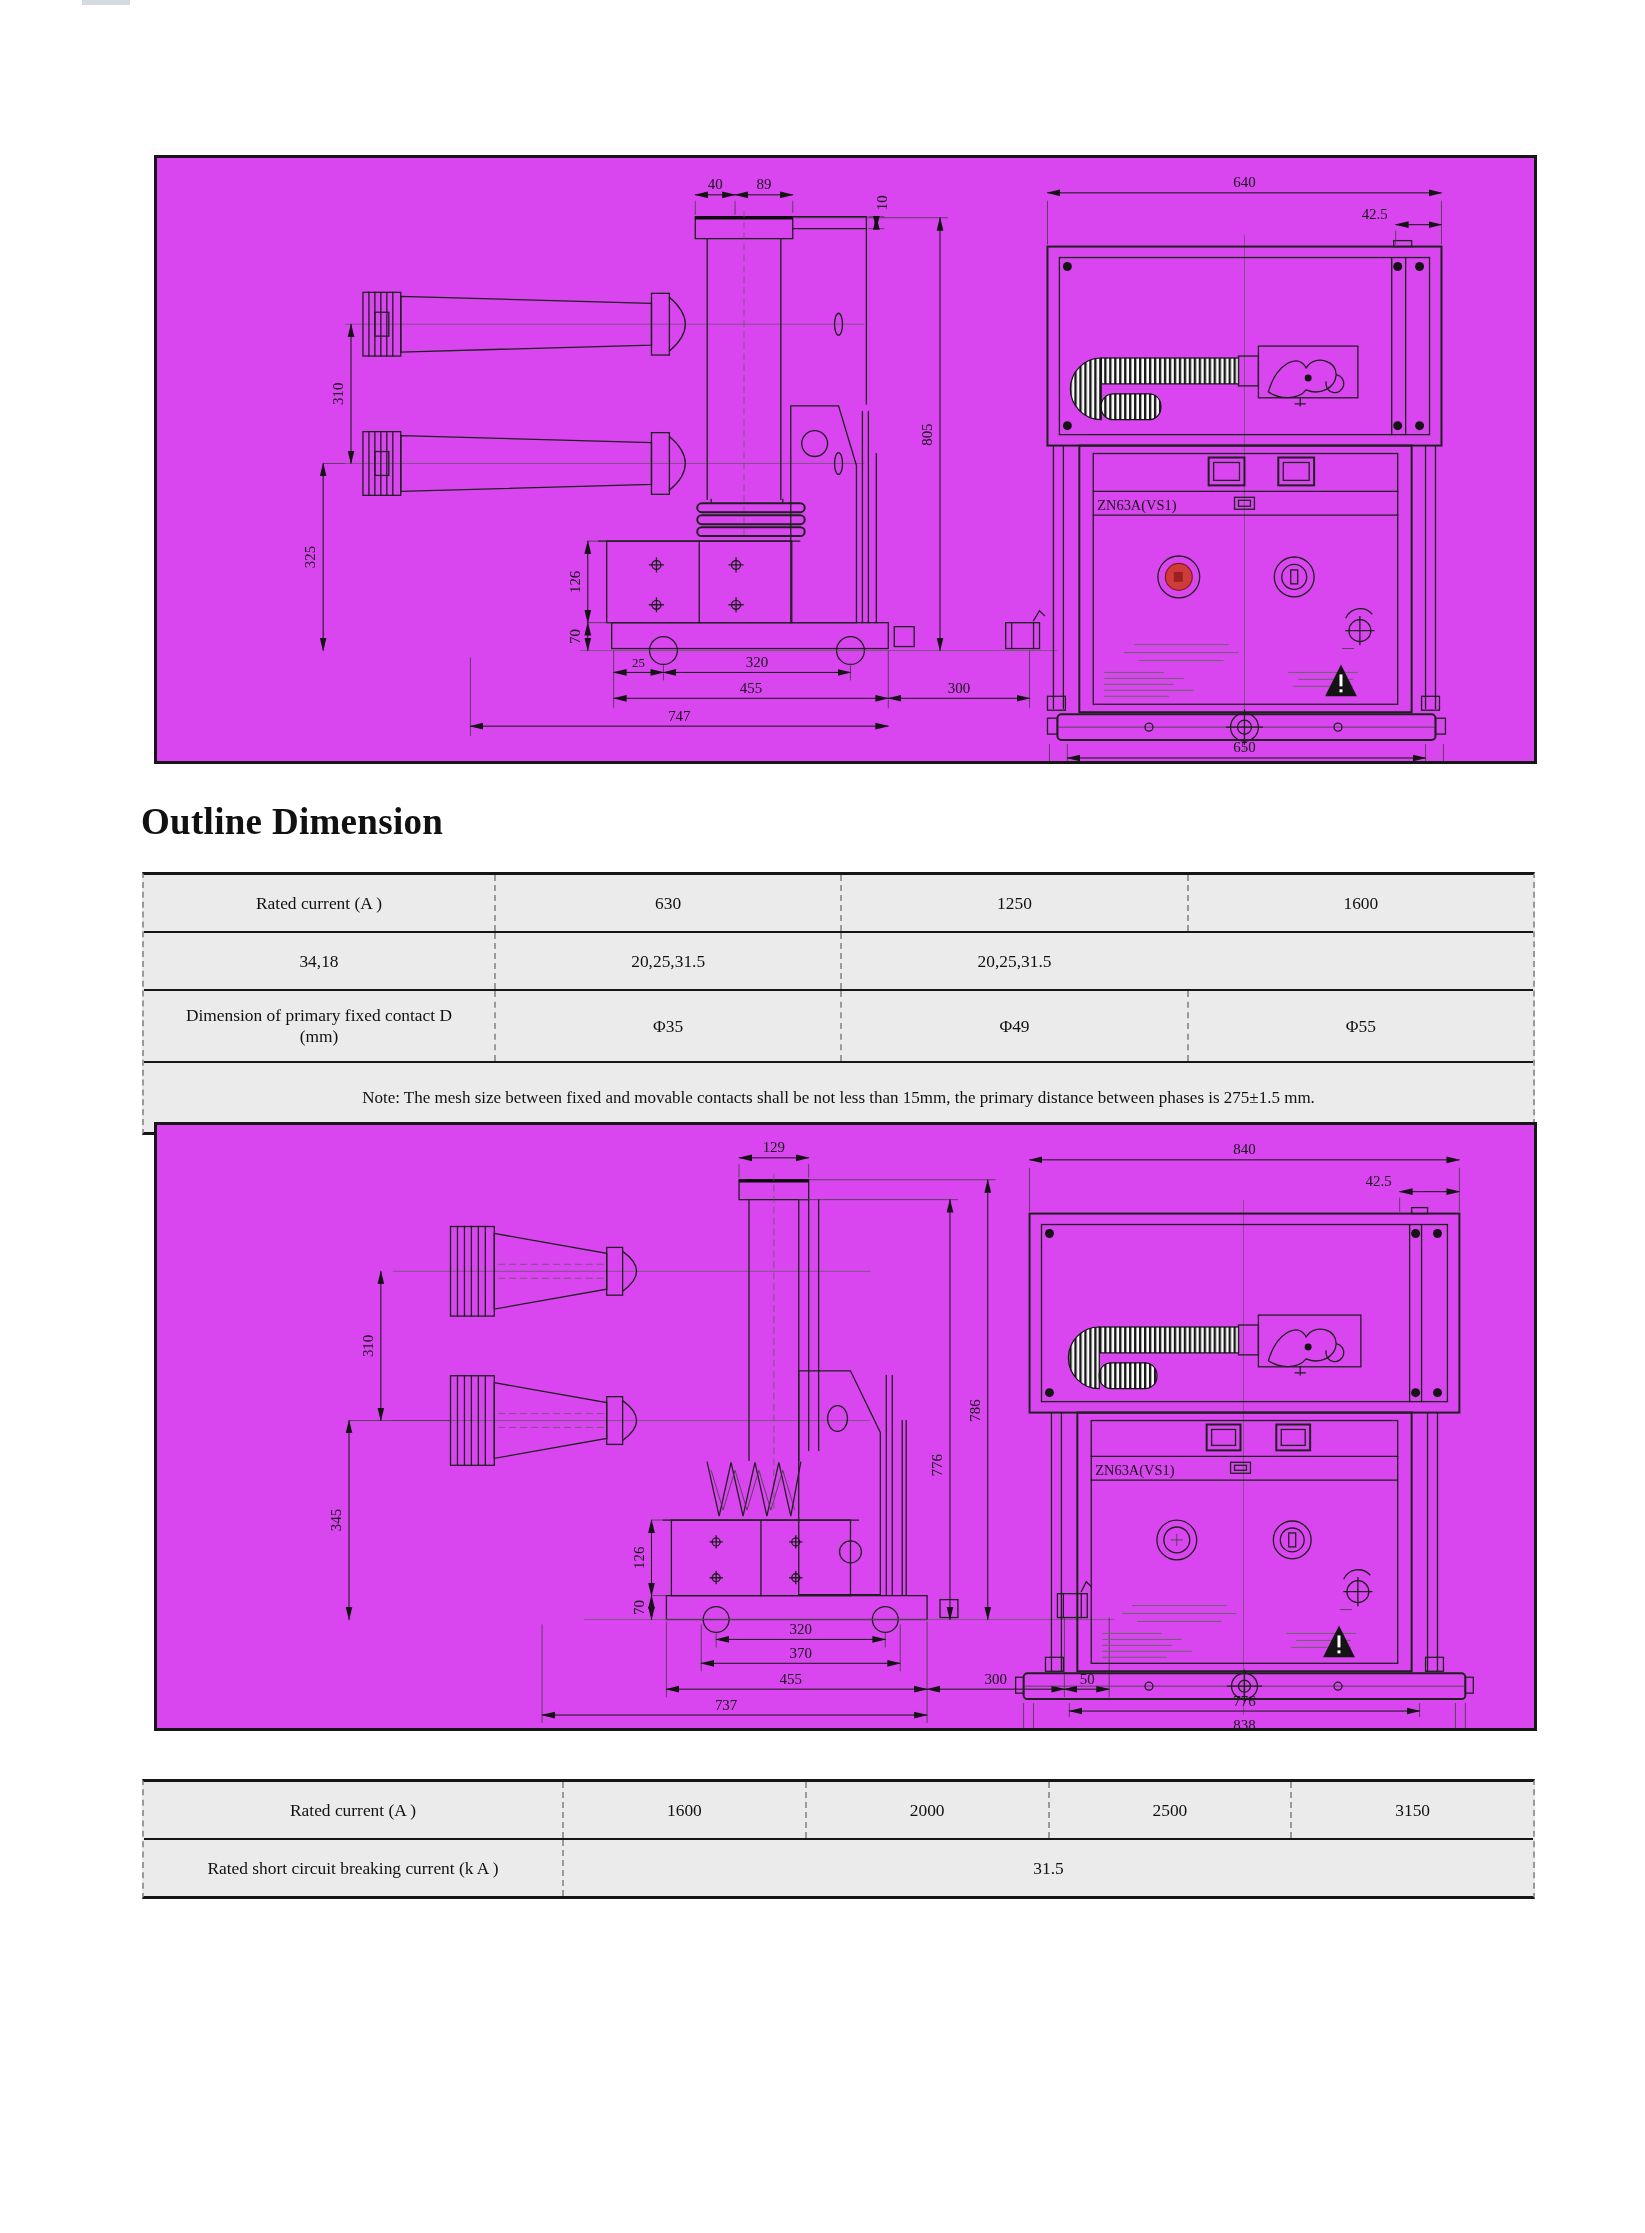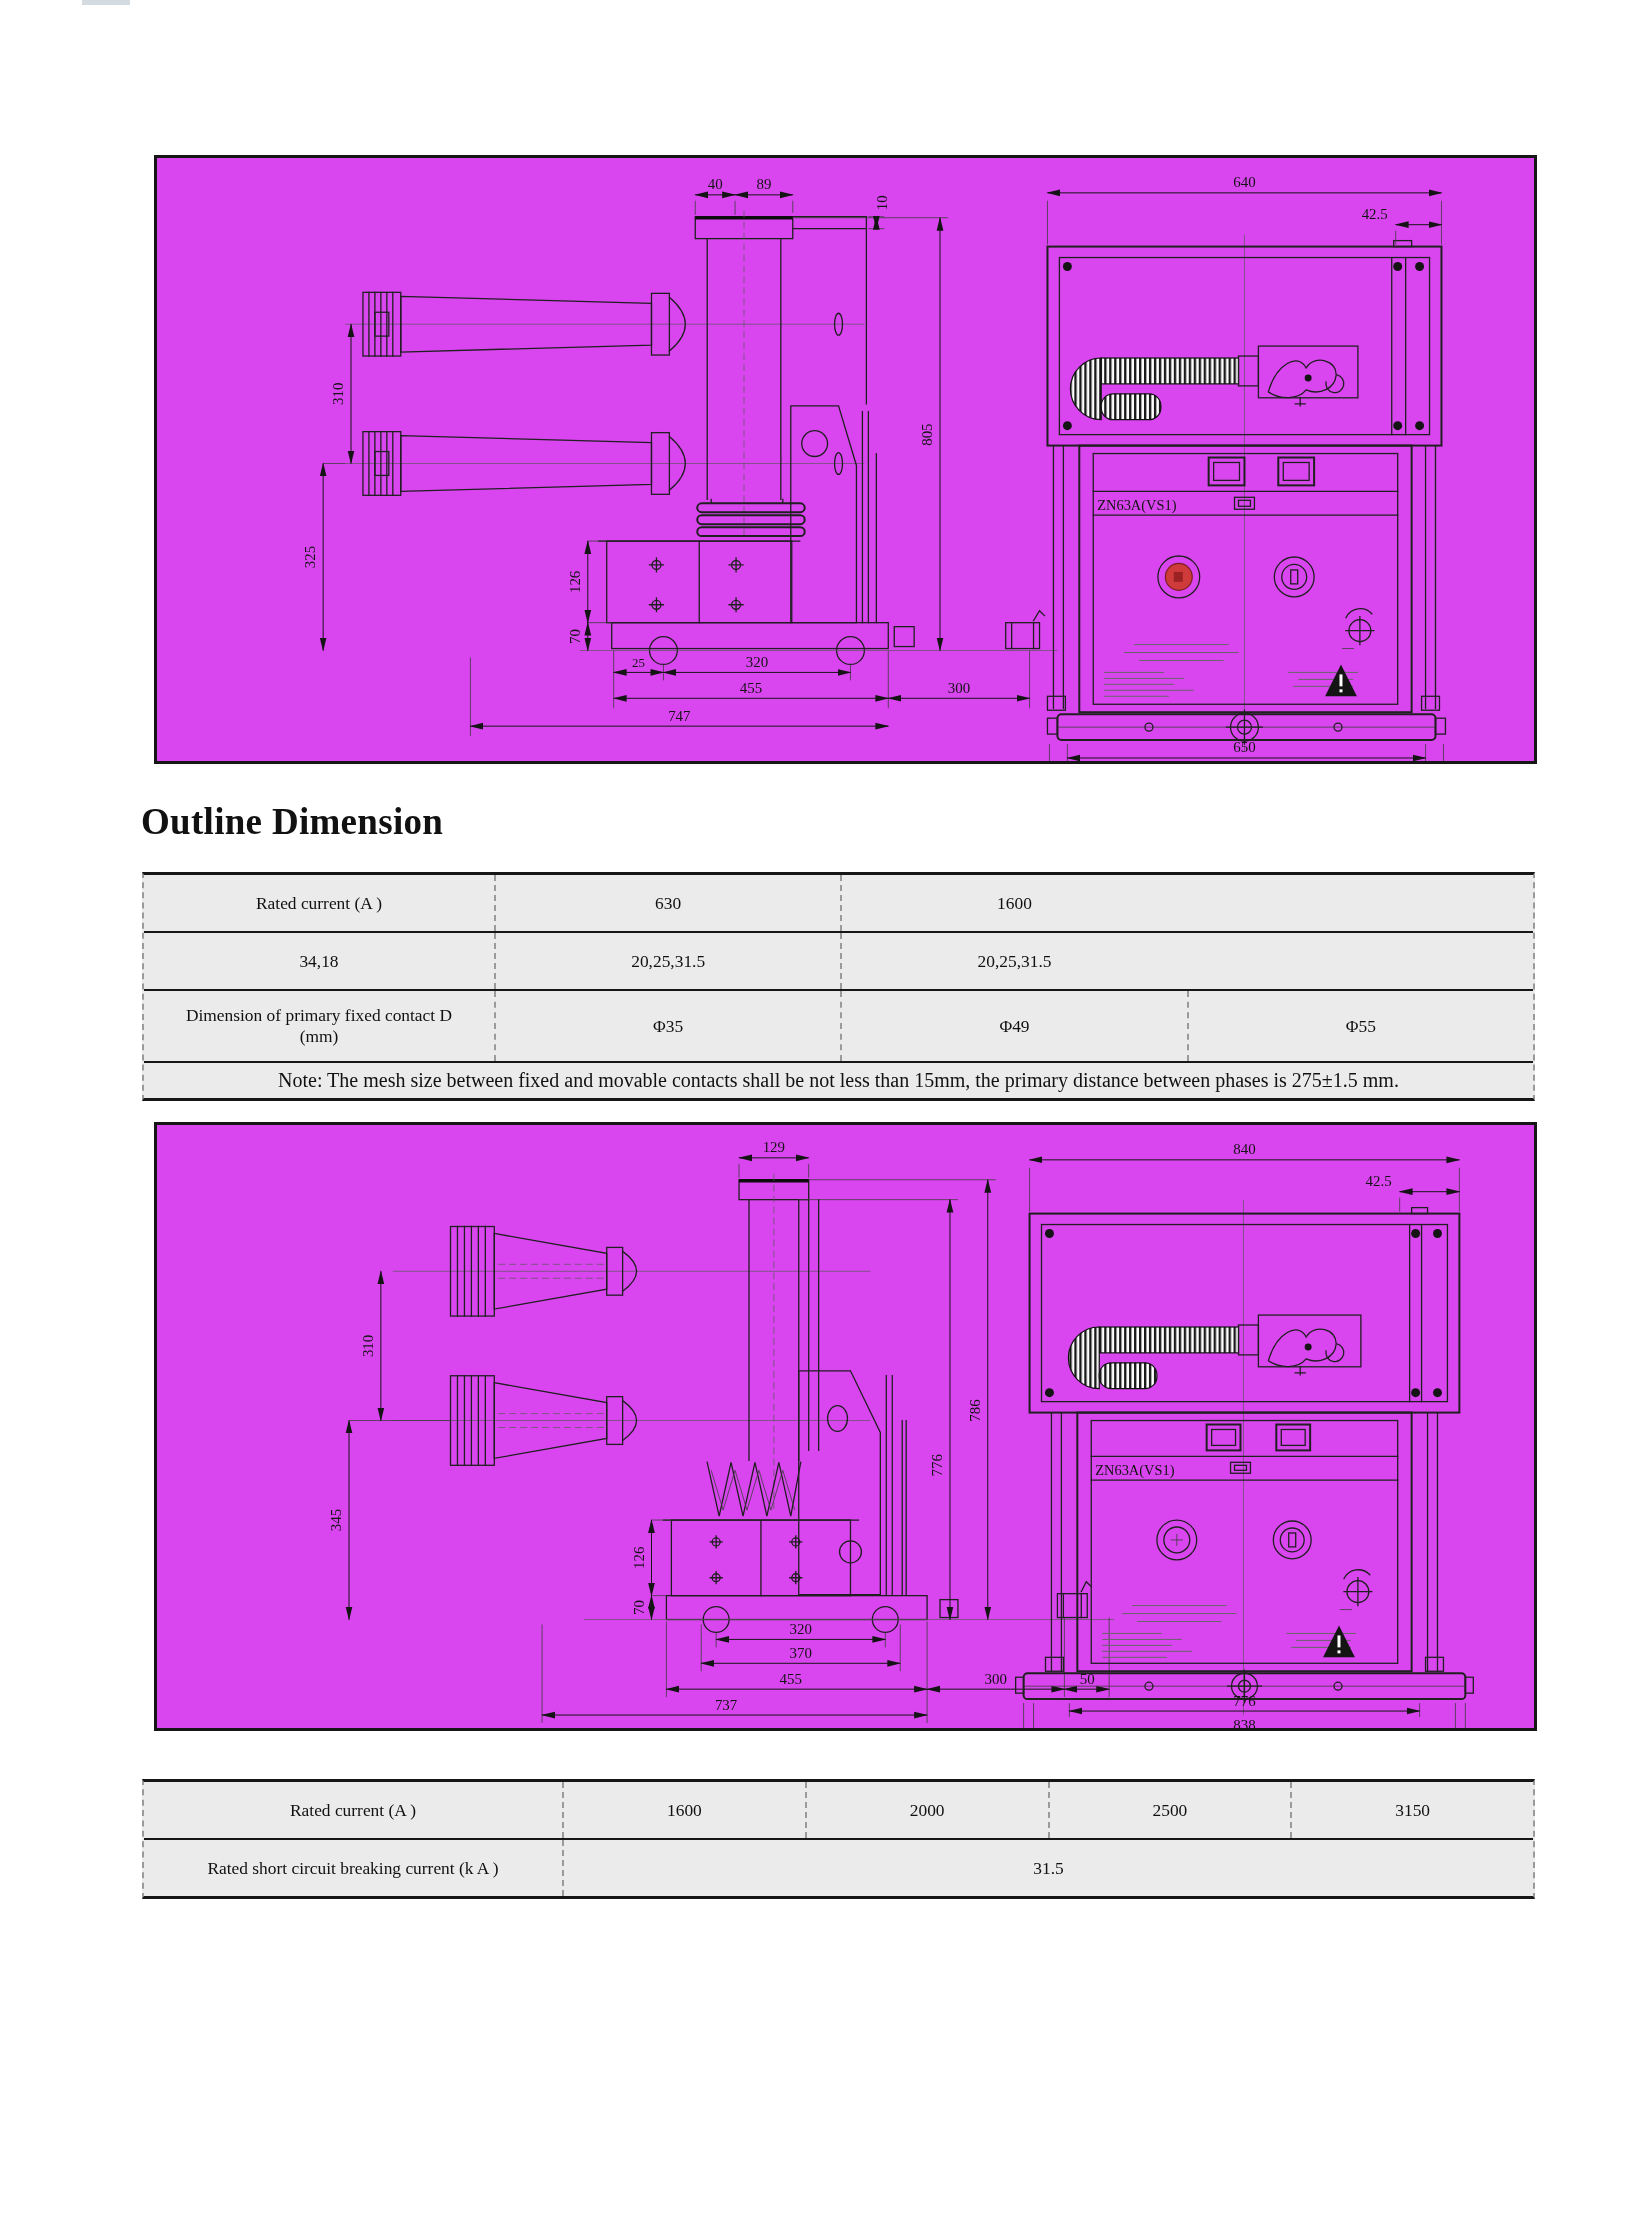--- a/index.html
+++ b/index.html
@@ -17,21 +17,21 @@
   #table2{left:142px;top:1779px;width:1393px;}
   .trow{display:grid;border-bottom:2.5px solid #161616;}
   .trow.last{border-bottom:none;}
   .t1cols{grid-template-columns:350px 1fr 1fr 1fr;}
   .t2cols{grid-template-columns:418px 1fr 1fr 1fr 1fr;}
   .t2cols-span{grid-template-columns:418px 1fr;}
   .cell{display:flex;align-items:center;justify-content:center;text-align:center;
         font-size:17.4px;padding:12px 14px;box-sizing:border-box;}
   .cell+.cell{border-left:2px dashed #9a9a9a;}
   .r58{min-height:56px;} .r70{min-height:70px;} .r56{min-height:56px;}
-  .note{display:flex;align-items:center;justify-content:center;font-size:20px;min-height:31px;padding:2px 8px;}
+  .note{display:flex;align-items:center;justify-content:center;font-size:17px;min-height:31px;padding:19px 8px;}
   .artifact{position:absolute;left:82px;top:0;width:48px;height:5px;background:#aebdc6;opacity:.55;}
   
   .ln{stroke:#1f1f1f;stroke-width:1.3;fill:none;stroke-linecap:square;}
   .ln2{stroke:#1f1f1f;stroke-width:2;fill:none;}
   .thk{stroke:#0c0c0c;stroke-width:3.6;fill:none;}
   .thin{stroke:#3c3c3c;stroke-width:.8;fill:none;}
   .cl{stroke:#5a5a5a;stroke-width:.7;fill:none;}
   .dsh{stroke:#5a5a5a;stroke-width:.7;fill:none;stroke-dasharray:7 4;}
   .dim{stroke:#141414;stroke-width:1;fill:none;}
   .gray{stroke:#666;stroke-width:1;fill:none;}
@@ -247,20 +247,21 @@
       </g>
     </svg>
   </div>
 
   <div class="heading">Outline Dimension</div>
 
   <div class="tbl" id="table1">
     <div class="trow t1cols r58">
       <div class="cell">Rated current (A )</div>
       <div class="cell">630</div>
+      <div class="cell">1250</div>
       <div class="cell">1600</div>
     </div>
     <div class="trow t1cols r58">
       <div class="cell">34,18</div>
       <div class="cell">20,25,31.5</div>
       <div class="cell">20,25,31.5</div>
     </div>
     <div class="trow t1cols r70">
       <div class="cell" style="padding:4px 34px;">Dimension of primary fixed contact D (mm)</div>
       <div class="cell">Φ35</div>

